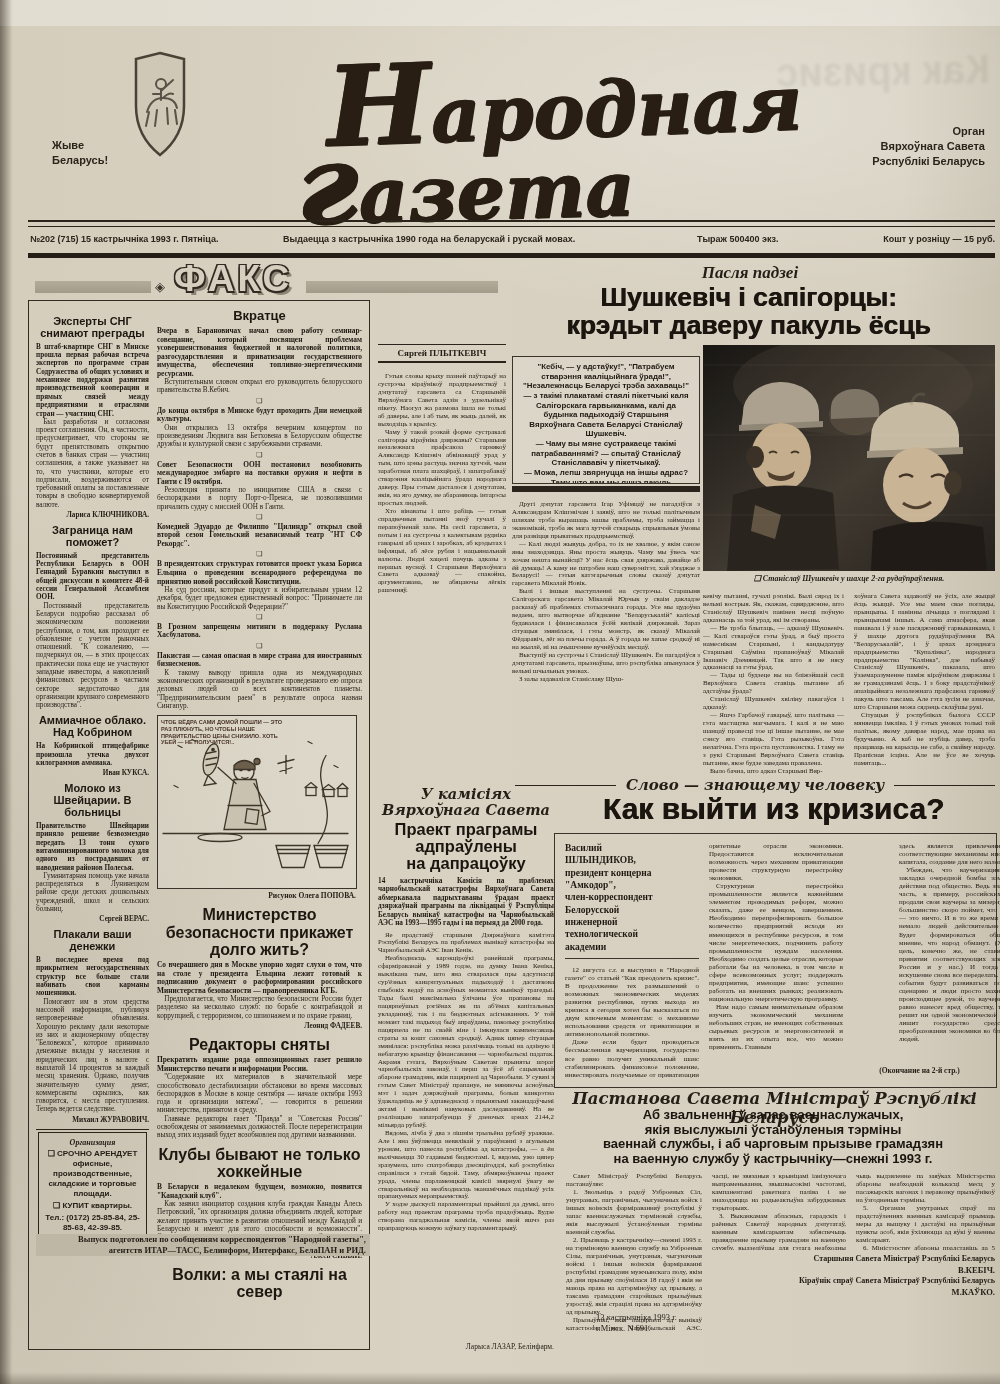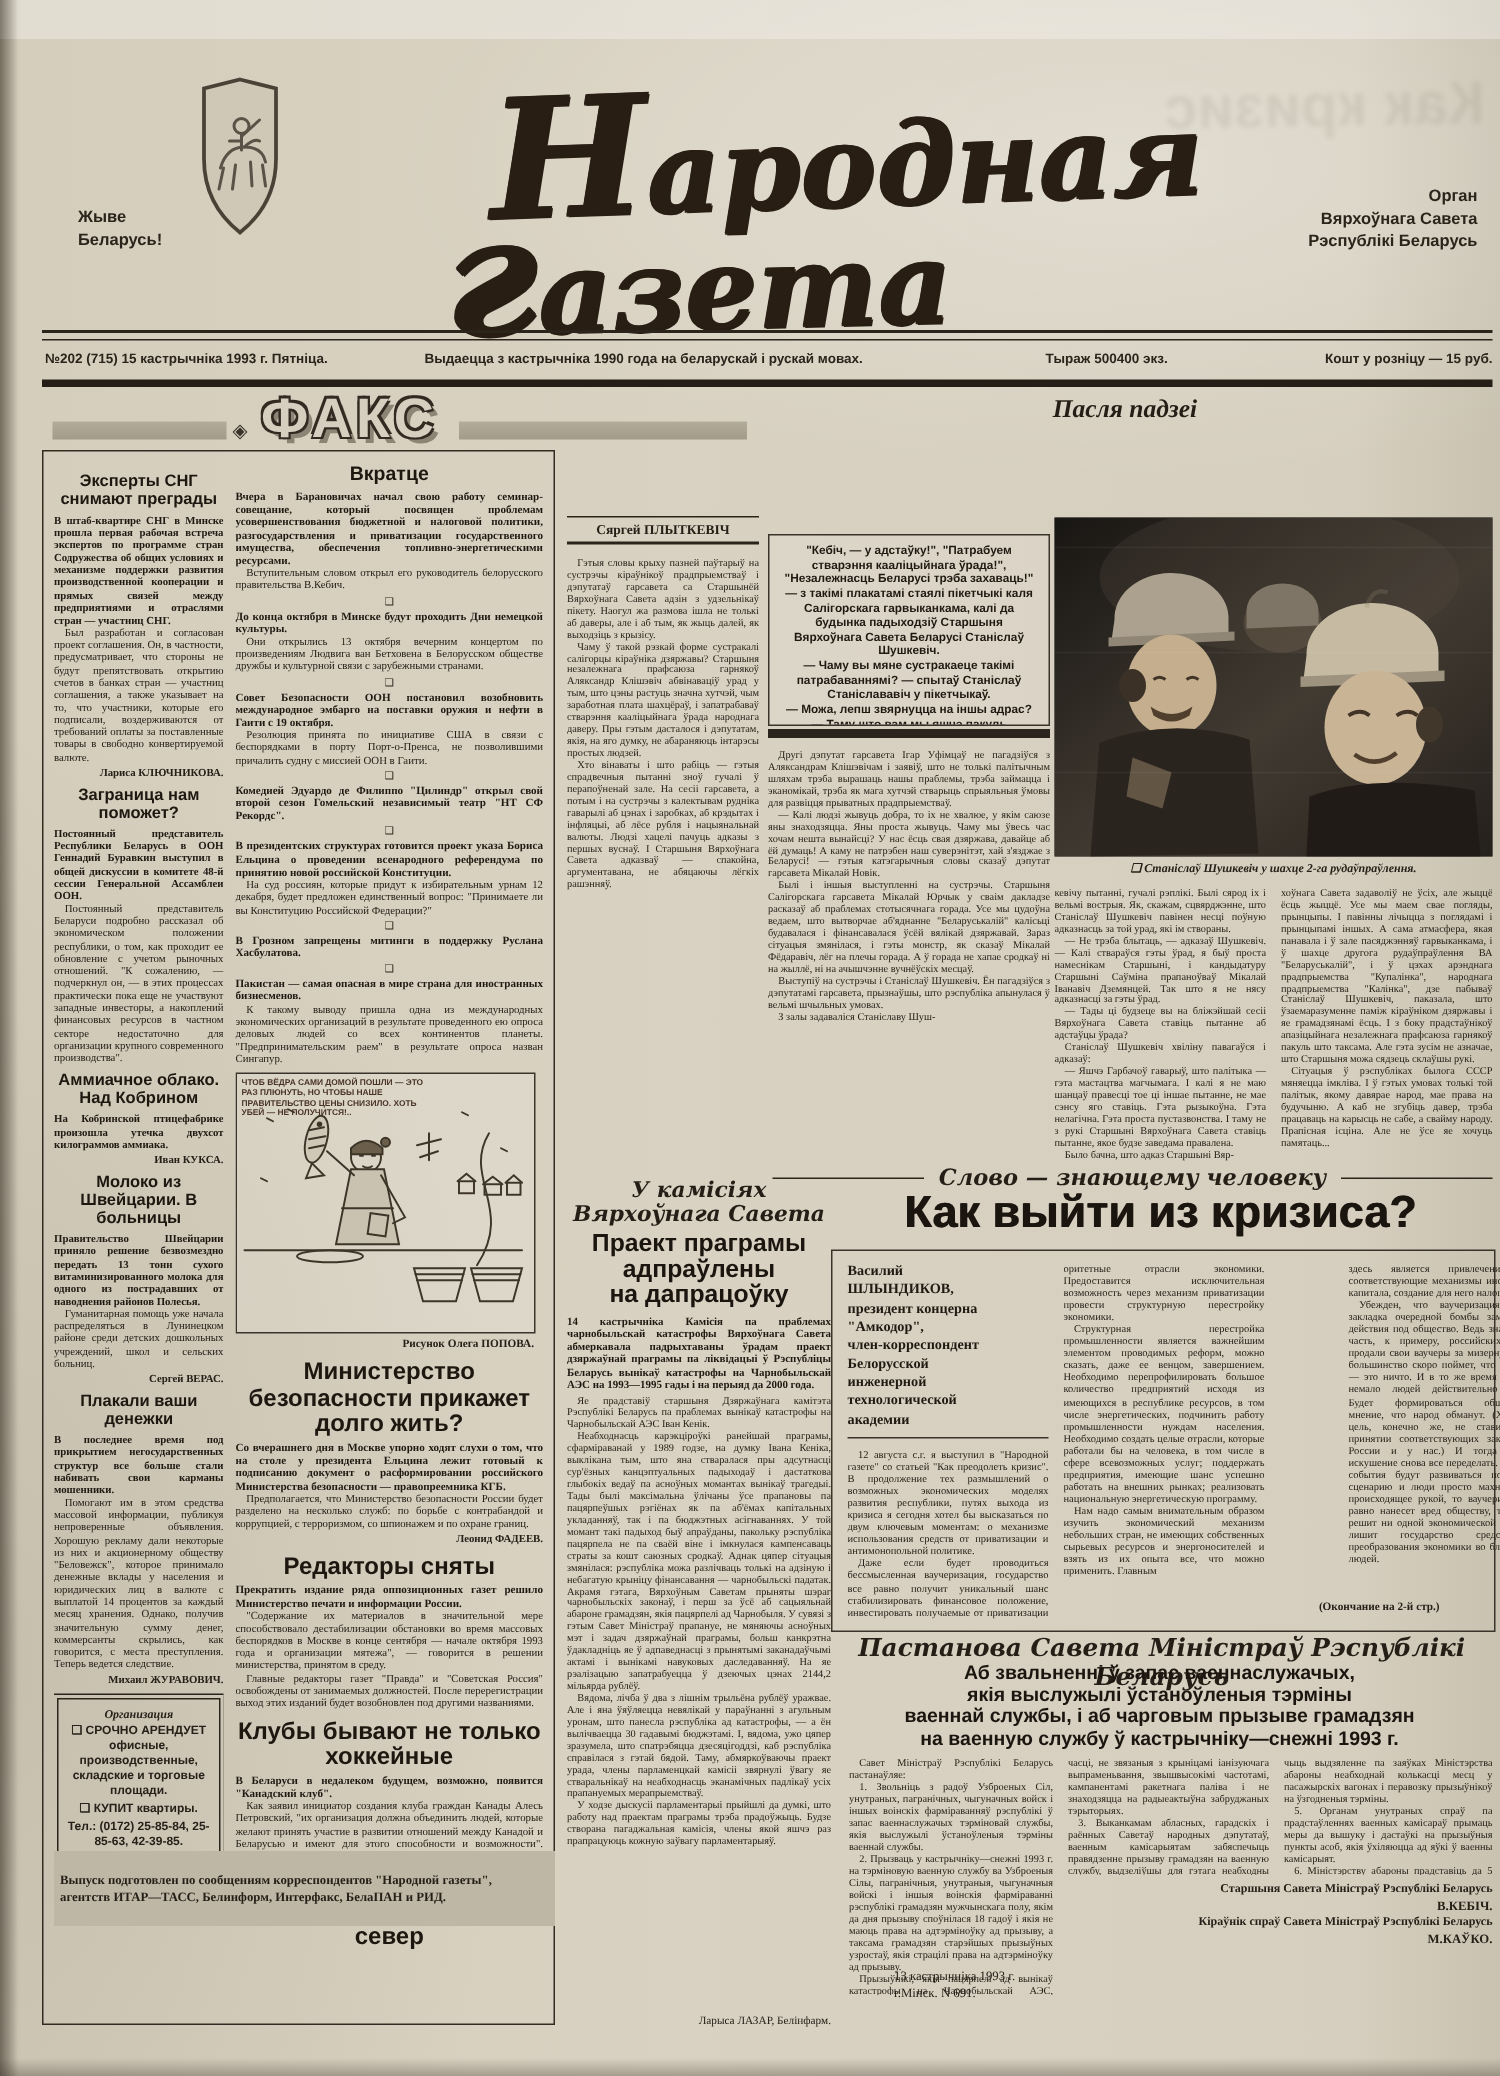--- a/index.html
+++ b/index.html
@@ -53,21 +53,21 @@
   .vk-item:first-of-type .vk-bullet{display:none;}
   .vk-lead{font-weight:bold;font-size:7.4px;line-height:1.15;text-align:justify;color:#1f1912;}
   .vk-body{font-size:7.2px;line-height:1.15;text-align:justify;}
   .cartoon{position:relative;width:198px;height:172px;border:1.5px solid #3a332a;margin:5px 0 2px;background:rgba(255,255,255,.14);}
   .cartoon-bubble{position:absolute;left:3px;top:3px;width:128px;font-family:"Liberation Sans",sans-serif;font-weight:bold;font-size:5.6px;line-height:1.18;color:#4a3428;}
   .cartoon-credit{font-weight:bold;font-size:7.5px;text-align:right;margin:1px 6px 4px 0;}
   .a2-head{font-family:"Liberation Sans",sans-serif;font-weight:bold;font-size:16px;line-height:1.08;text-align:center;margin:6px 0 3px;color:#1d1710;}
   .a2-lead{font-weight:bold;font-size:7.4px;line-height:1.15;text-align:justify;color:#1f1912;}
   .a2-body{font-size:7.2px;line-height:1.15;text-align:justify;}
   .a2-sig{font-weight:bold;font-size:7.2px;text-align:right;margin:2px 0 2px;}
-  .fax-footer{left:36px;top:1234px;width:326px;background:#beb7a6;font-weight:bold;font-size:8.5px;line-height:1.3;text-align:left;padding:14px 4px;color:#241e16;}
+  .fax-footer{left:36px;top:1234px;width:326px;background:#beb7a6;font-weight:bold;font-size:8.5px;line-height:1.3;text-align:right;padding:0 4px;color:#241e16;}
 
   
   .kicker1{left:540px;top:263px;width:420px;text-align:center;font-style:italic;font-weight:bold;font-size:17px;color:#241e16;}
   .headline1{left:500px;top:283px;width:497px;text-align:center;font-family:"Liberation Sans",sans-serif;font-weight:bold;font-size:26.5px;line-height:1.06;color:#1b1510;text-shadow:.6px 0 0 #1b1510;}
   .byline-a{left:378px;top:344px;width:128px;border-top:1.2px solid #2b241b;border-bottom:2.5px solid #2b241b;text-align:center;font-weight:bold;font-size:9px;padding:3px 0;color:#241e16;}
   .colA{left:378px;top:372px;width:128px;height:408px;font-size:6.9px;line-height:1.15;text-align:justify;}
   .quote-box{left:512px;top:356px;width:172px;height:116px;border:1.3px solid #3a332a;padding:5px 7px;font-family:"Liberation Sans",sans-serif;font-weight:bold;font-size:7.9px;line-height:1.22;text-align:center;color:#1f1912;background:rgba(255,255,255,.10);}
   .quote-bar{left:512px;top:486px;width:188px;height:6px;background:#2b241c;}
   .colB{left:512px;top:500px;width:188px;height:272px;font-size:6.9px;line-height:1.15;text-align:justify;}
   .photo{left:703px;top:345px;width:292px;height:226px;background:#17130e;}
@@ -314,20 +314,22 @@
 
         </div>
 
       </div>
   </div>
 
   <div class="abs fax-footer pre">Выпуск подготовлен по сообщениям корреспондентов "Народной газеты",
 агентств ИТАР—ТАСС, Белинформ, Интерфакс, БелаПАН и РИД.</div>
 
   <div class="abs kicker1">Пасля падзеі</div>
+  <div class="abs headline1 pre">Шушкевіч і сапігорцы:
+крэдыт даверу пакуль ёсць</div>
   <div class="abs byline-a">Сяргей ПЛЫТКЕВІЧ</div>
   <div class="abs colA pre clip"> Гэтыя словы крыху пазней паўтарыў на сустрэчы кіраўнікоў прадпрыемстваў і дэпутатаў гарсавета са Старшынёй Вярхоўнага Савета адзін з удзельнікаў пікету. Наогул жа размова ішла не толькі аб даверы, але і аб тым, як жыць далей, як выходзіць з крызісу.
  Чаму ў такой рэзкай форме сустракалі салігорцы кіраўніка дзяржавы? Старшыня незалежнага прафсаюза гарнякоў Аляксандр Клішэвіч абвінаваціў урад у тым, што цэны растуць значна хутчэй, чым заработная плата шахцёраў, і запатрабаваў стварэння кааліцыйнага ўрада народнага даверу. Пры гэтым дасталося і дэпутатам, якія, на яго думку, не абараняюць інтарэсы простых людзей.
  Хто вінаваты і што рабіць — гэтыя спрадвечныя пытанні зноў гучалі ў перапоўненай зале. На сесіі гарсавета, а потым і на сустрэчы з калектывам рудніка гаварылі аб цэнах і заробках, аб крэдытах і інфляцыі, аб лёсе рубля і нацыянальнай валюты. Людзі хацелі пачуць адказы з першых вуснаў. І Старшыня Вярхоўнага Савета адказваў — спакойна, аргументавана, не абяцаючы лёгкіх рашэнняў.</div>
   <div class="abs quote-box pre clip">"Кебіч, — у адстаўку!", "Патрабуем стварэння кааліцыйнага ўрада!", "Незалежнасць Беларусі трэба захаваць!" — з такімі плакатамі стаялі пікетчыкі каля Салігорскага гарвыканкама, калі да будынка падыходзіў Старшыня Вярхоўнага Савета Беларусі Станіслаў Шушкевіч.
 — Чаму вы мяне сустракаеце такімі патрабаваннямі? — спытаў Станіслаў Станіслававіч у пікетчыкаў.
 — Можа, лепш звярнуцца на іншы адрас?
 — Таму што вам мы яшчэ пакуль давяраем...</div>
   <div class="abs quote-bar"></div>
   <div class="abs colB pre clip"> Другі дэпутат гарсавета Ігар Уфімцаў не пагадзіўся з Аляксандрам Клішэвічам і заявіў, што не толькі палітычным шляхам трэба вырашаць нашы праблемы, трэба займацца і эканомікай, трэба як мага хутчэй стварыць спрыяльныя ўмовы для развіцця прыватных прадпрыемстваў.

